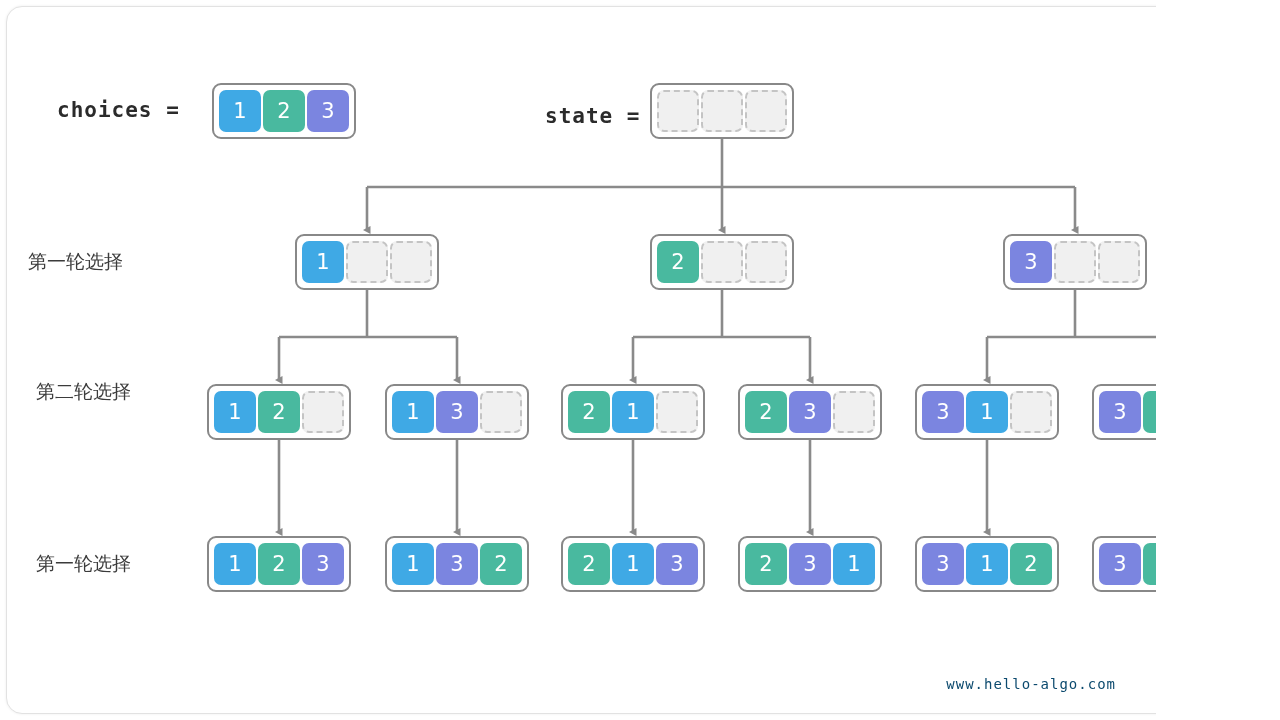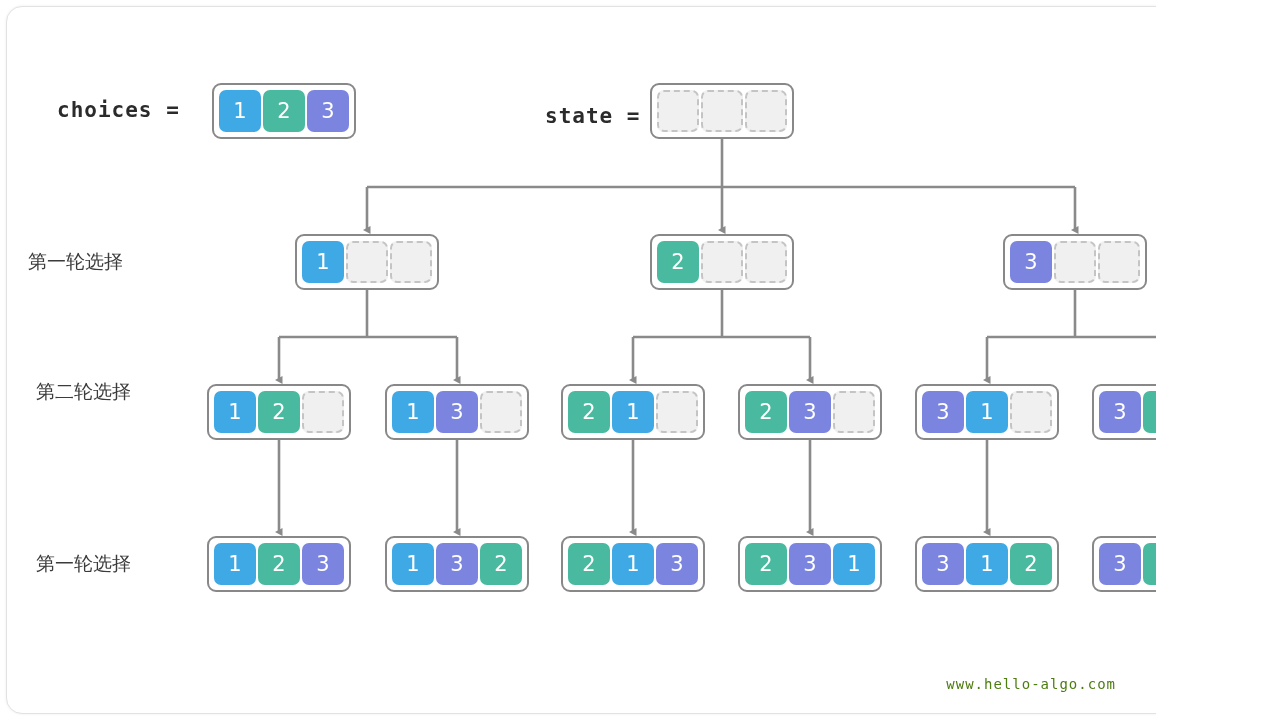--- a/index.html
+++ b/index.html
@@ -92,21 +92,21 @@
   .cell.teal   { background: #49b99f; }
   .cell.purple { background: #7b85e0; }
 
   
   #watermark {
     position: absolute;
     right: 40px;
     bottom: 28px;
     font-family: "DejaVu Sans Mono", "Liberation Mono", monospace;
     font-size: 14px;
-    color: #4d7c0f;
+    color: #0c4a6e;
     letter-spacing: 1px;
     white-space: nowrap;
   }
 </style>
 </head>
 <body>
 
 <div id="canvas">
   <div id="frame"></div>
 

